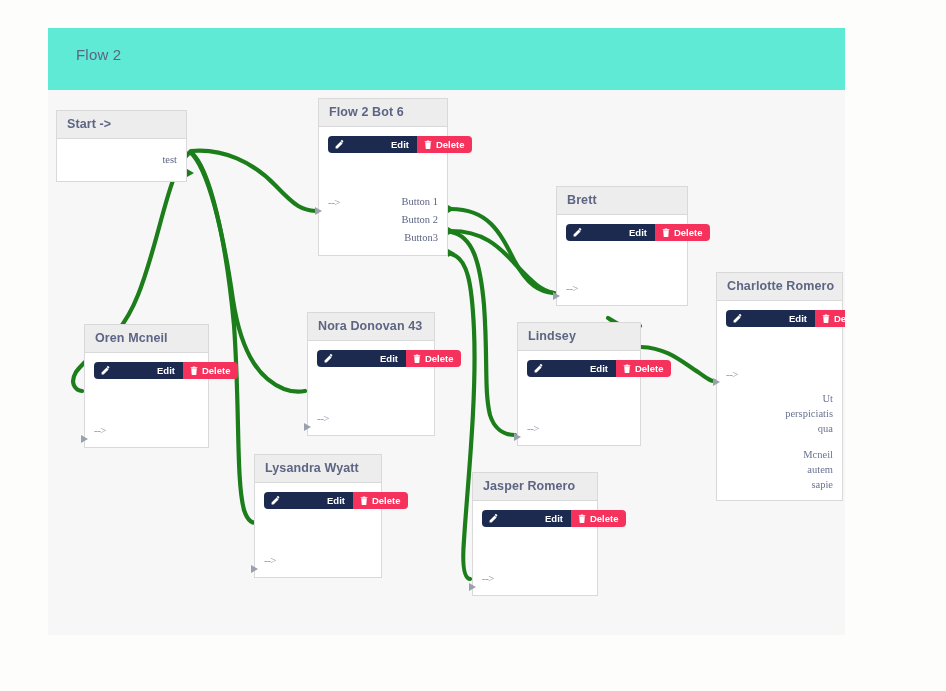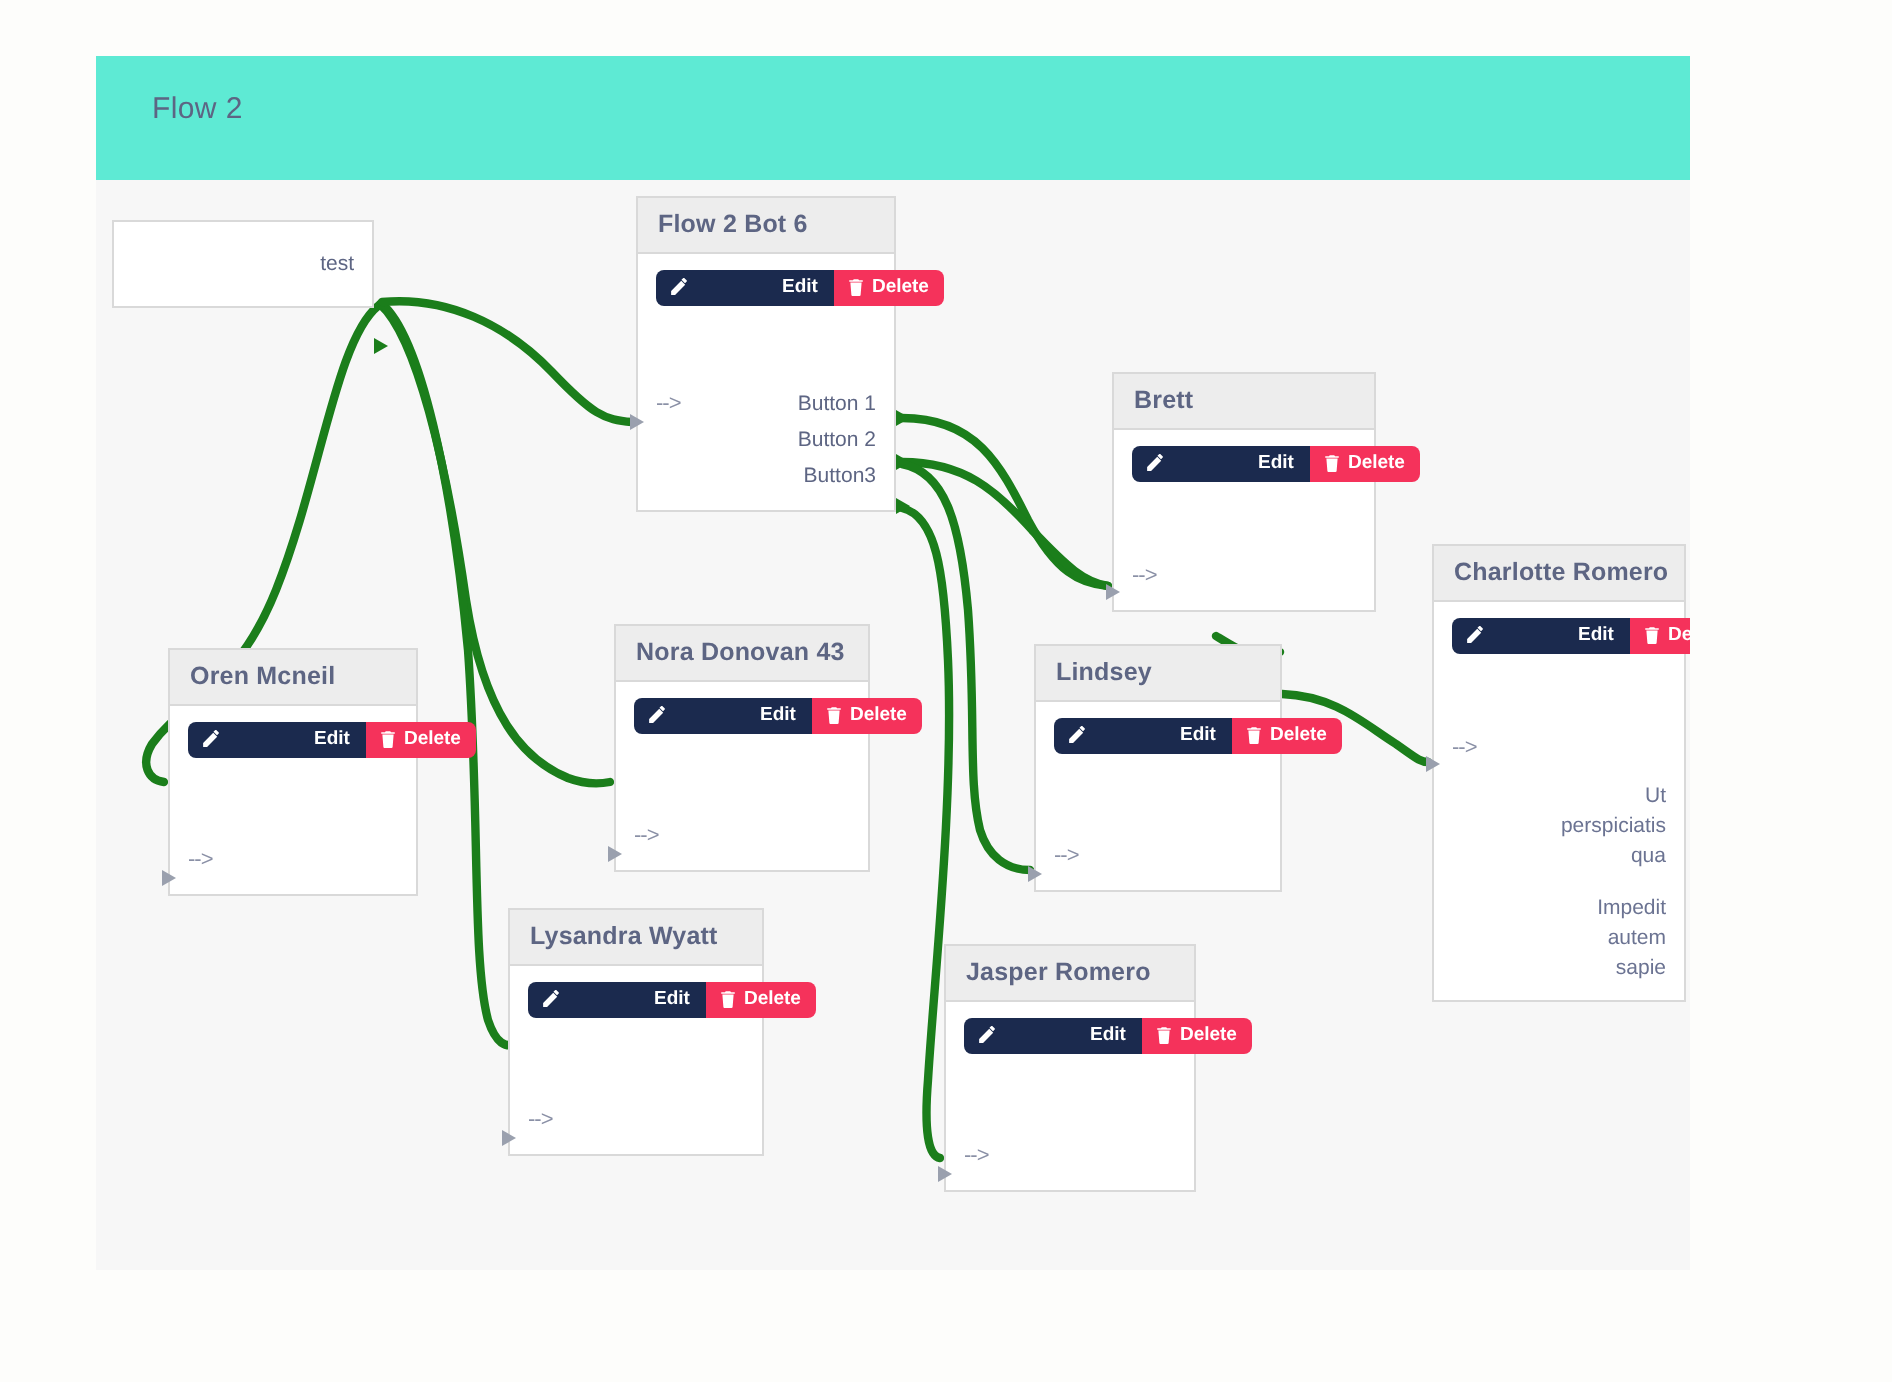--- a/index.html
+++ b/index.html
@@ -120,20 +120,21 @@
     min-height: 18px;
   }
   .port-row {
     display: flex;
     justify-content: space-between;
     align-items: center;
     font-size: 10.5px;
     color: #6b7392;
     line-height: 18px;
     min-height: 18px;
+    font-family: Liberation Serif, serif;
   }
   .port-in-label {
     color: #8a90a6;
     font-size: 11px;
     letter-spacing: -0.5px;
   }
   .port-out-label {
     color: #5d6583;
     font-size: 10.5px;
     text-align: right;
@@ -208,20 +209,21 @@
 
         <path d="M403,164 C420,168 424,195 426,240 C429,310 419,400 416,450 C414,475 416,488 422,489"></path>
 
         <path d="M560,228 C573,236 582,242 592,236"></path>
 
         <path d="M593,257 C620,258 634,272 650,282 C660,289 662,291 666,291"></path>
       </g>
     </svg>
 
     <div class="node" id="node-start">
+      <div class="node-header">Start -&gt;</div>
       <div class="node-body" style="padding-top:12px;padding-bottom:12px;">
         <div class="port-row">
           <span></span>
           <span class="port-out-label">test</span>
         </div>
       </div>
       <div class="port-dot green" style="left:130px; top:58px;"></div>
     </div>
 
     <div class="node" id="node-flow2bot1">
@@ -321,21 +323,21 @@
         <div class="ports" style="margin-top:34px;">
           <div class="port-row" style="align-items:flex-start;">
             <span class="port-in-label">--&gt;</span>
             <div class="node-text">
               <p>
                 <span>Ut</span><br>
                 <span>perspiciatis</span><br>
                 <span>qua</span>
               </p>
               <p>
-                <span>Impedit</span><br>
+                <span>Mcneil</span><br>
                 <span>autem</span><br>
                 <span>sapie</span>
               </p>
             </div>
           </div>
         </div>
       </div>
       <div class="port-dot" style="left:-4px; top:105px;"></div>
     </div>
 

